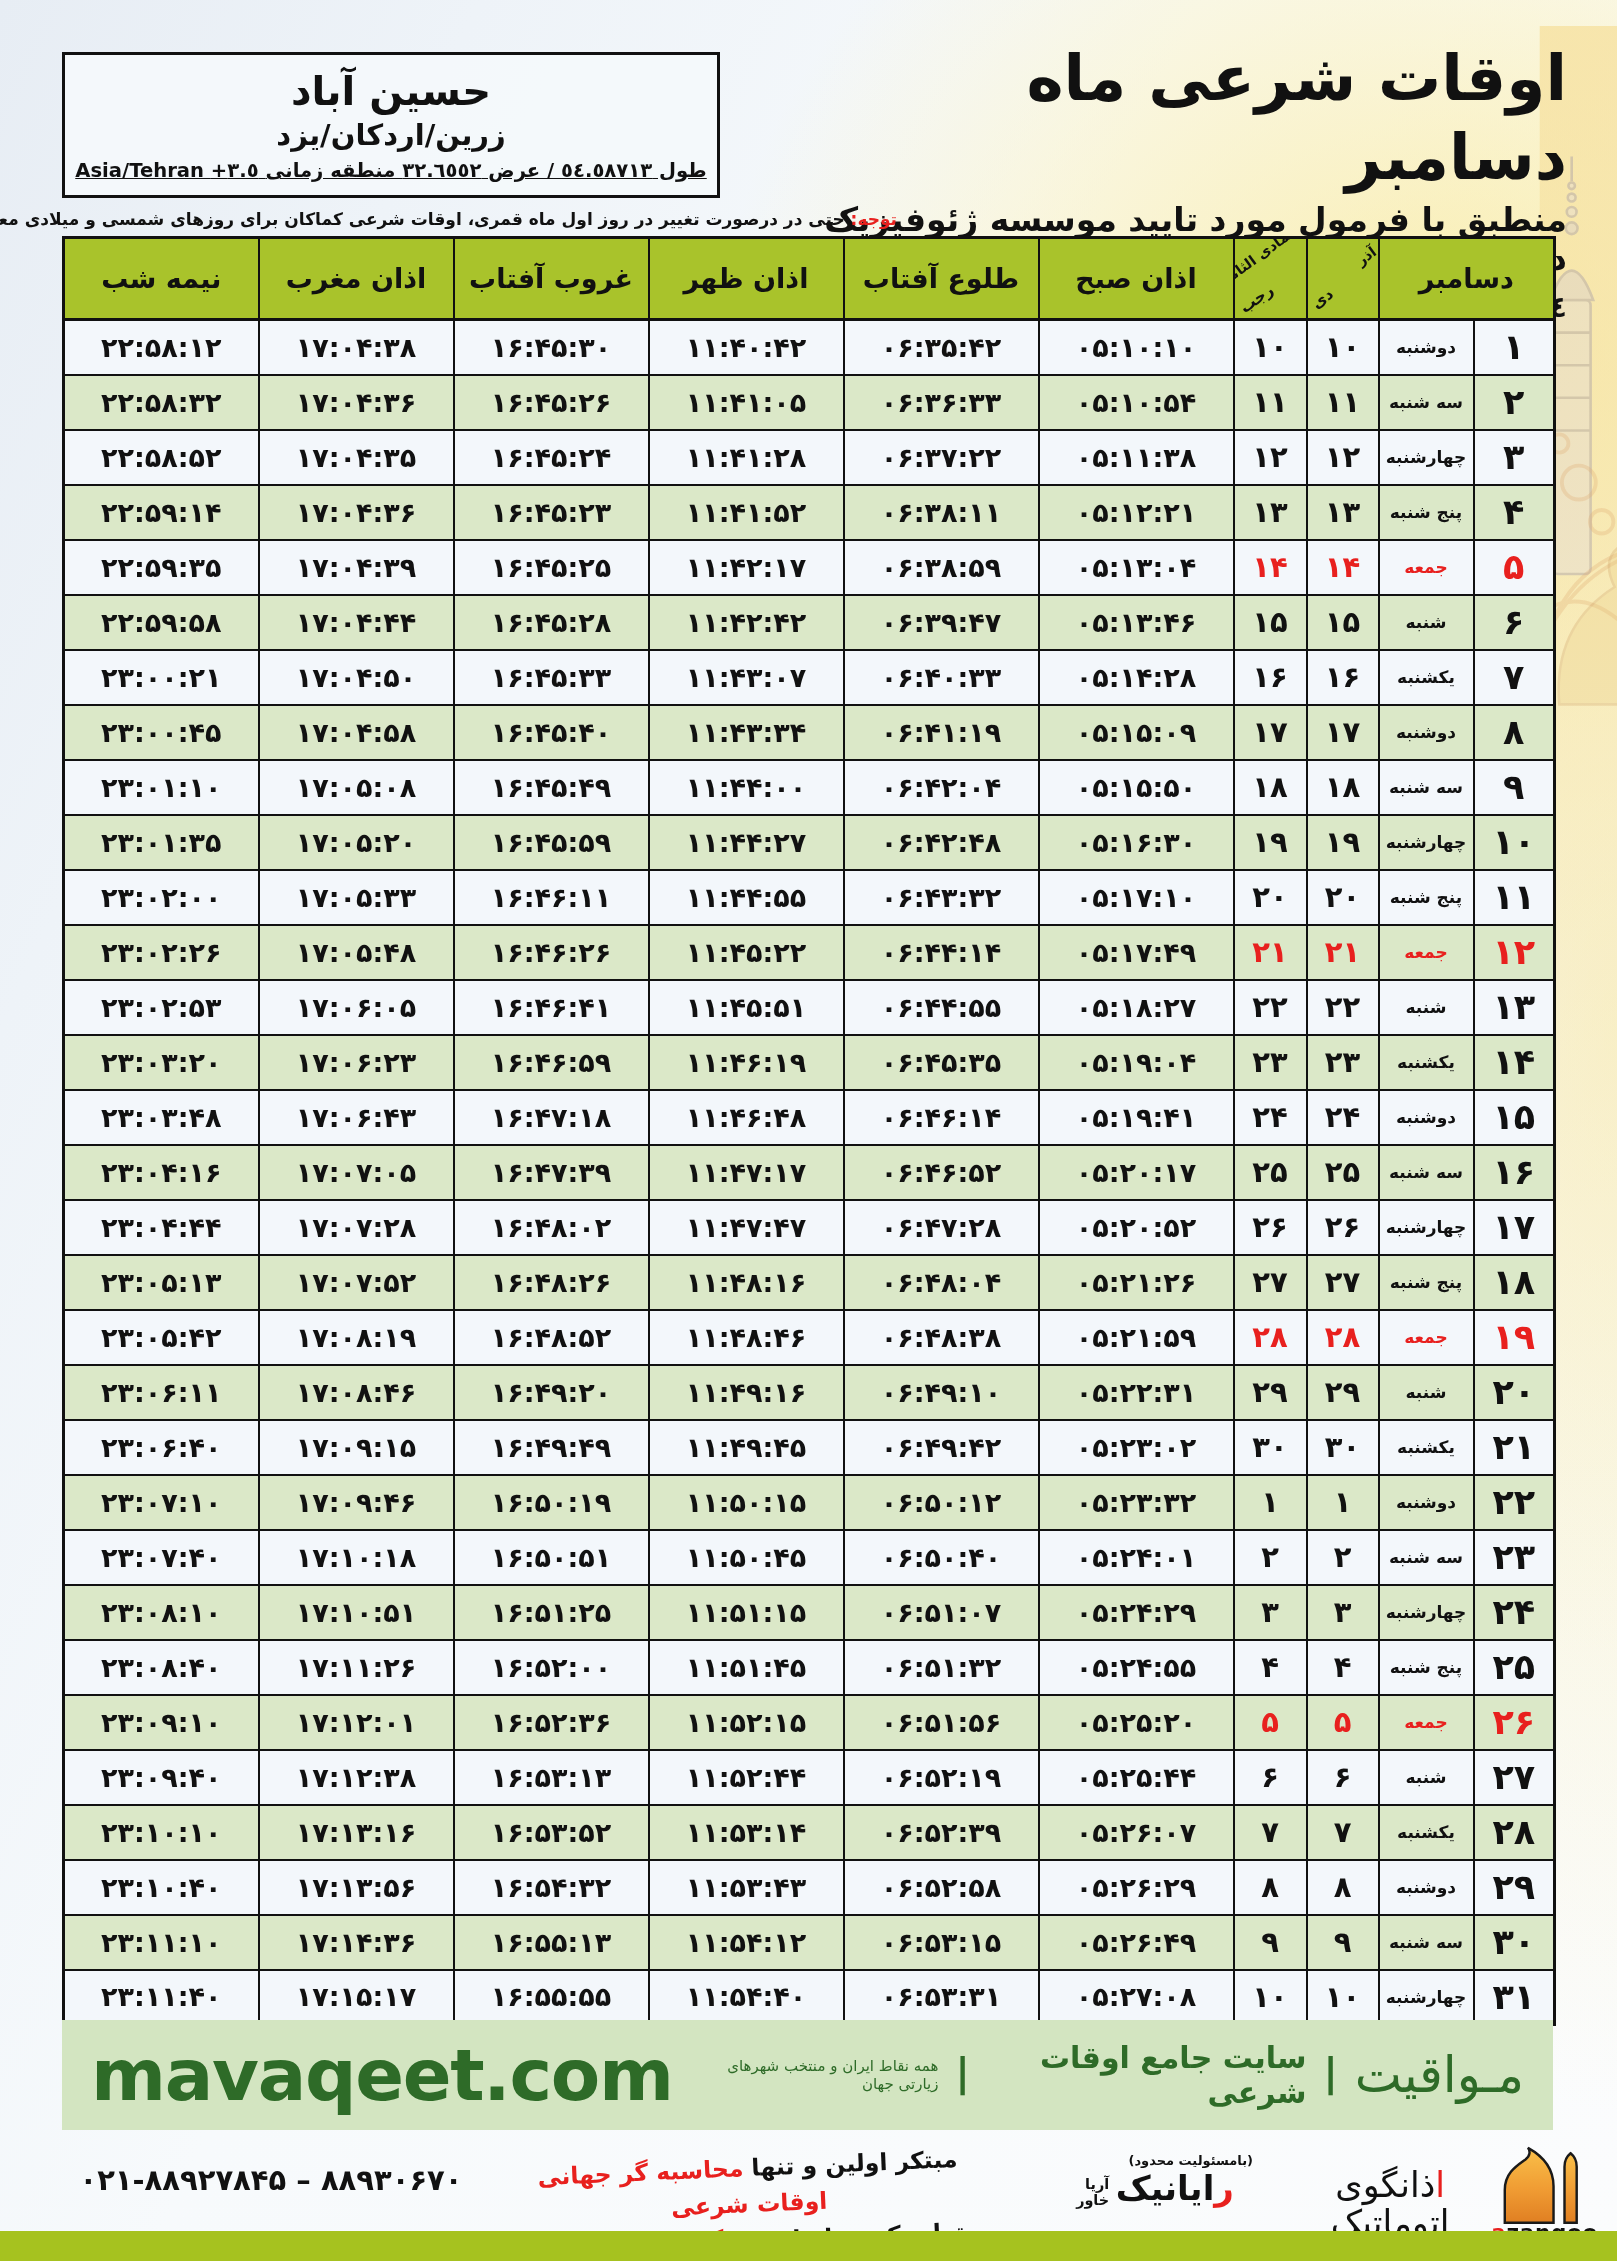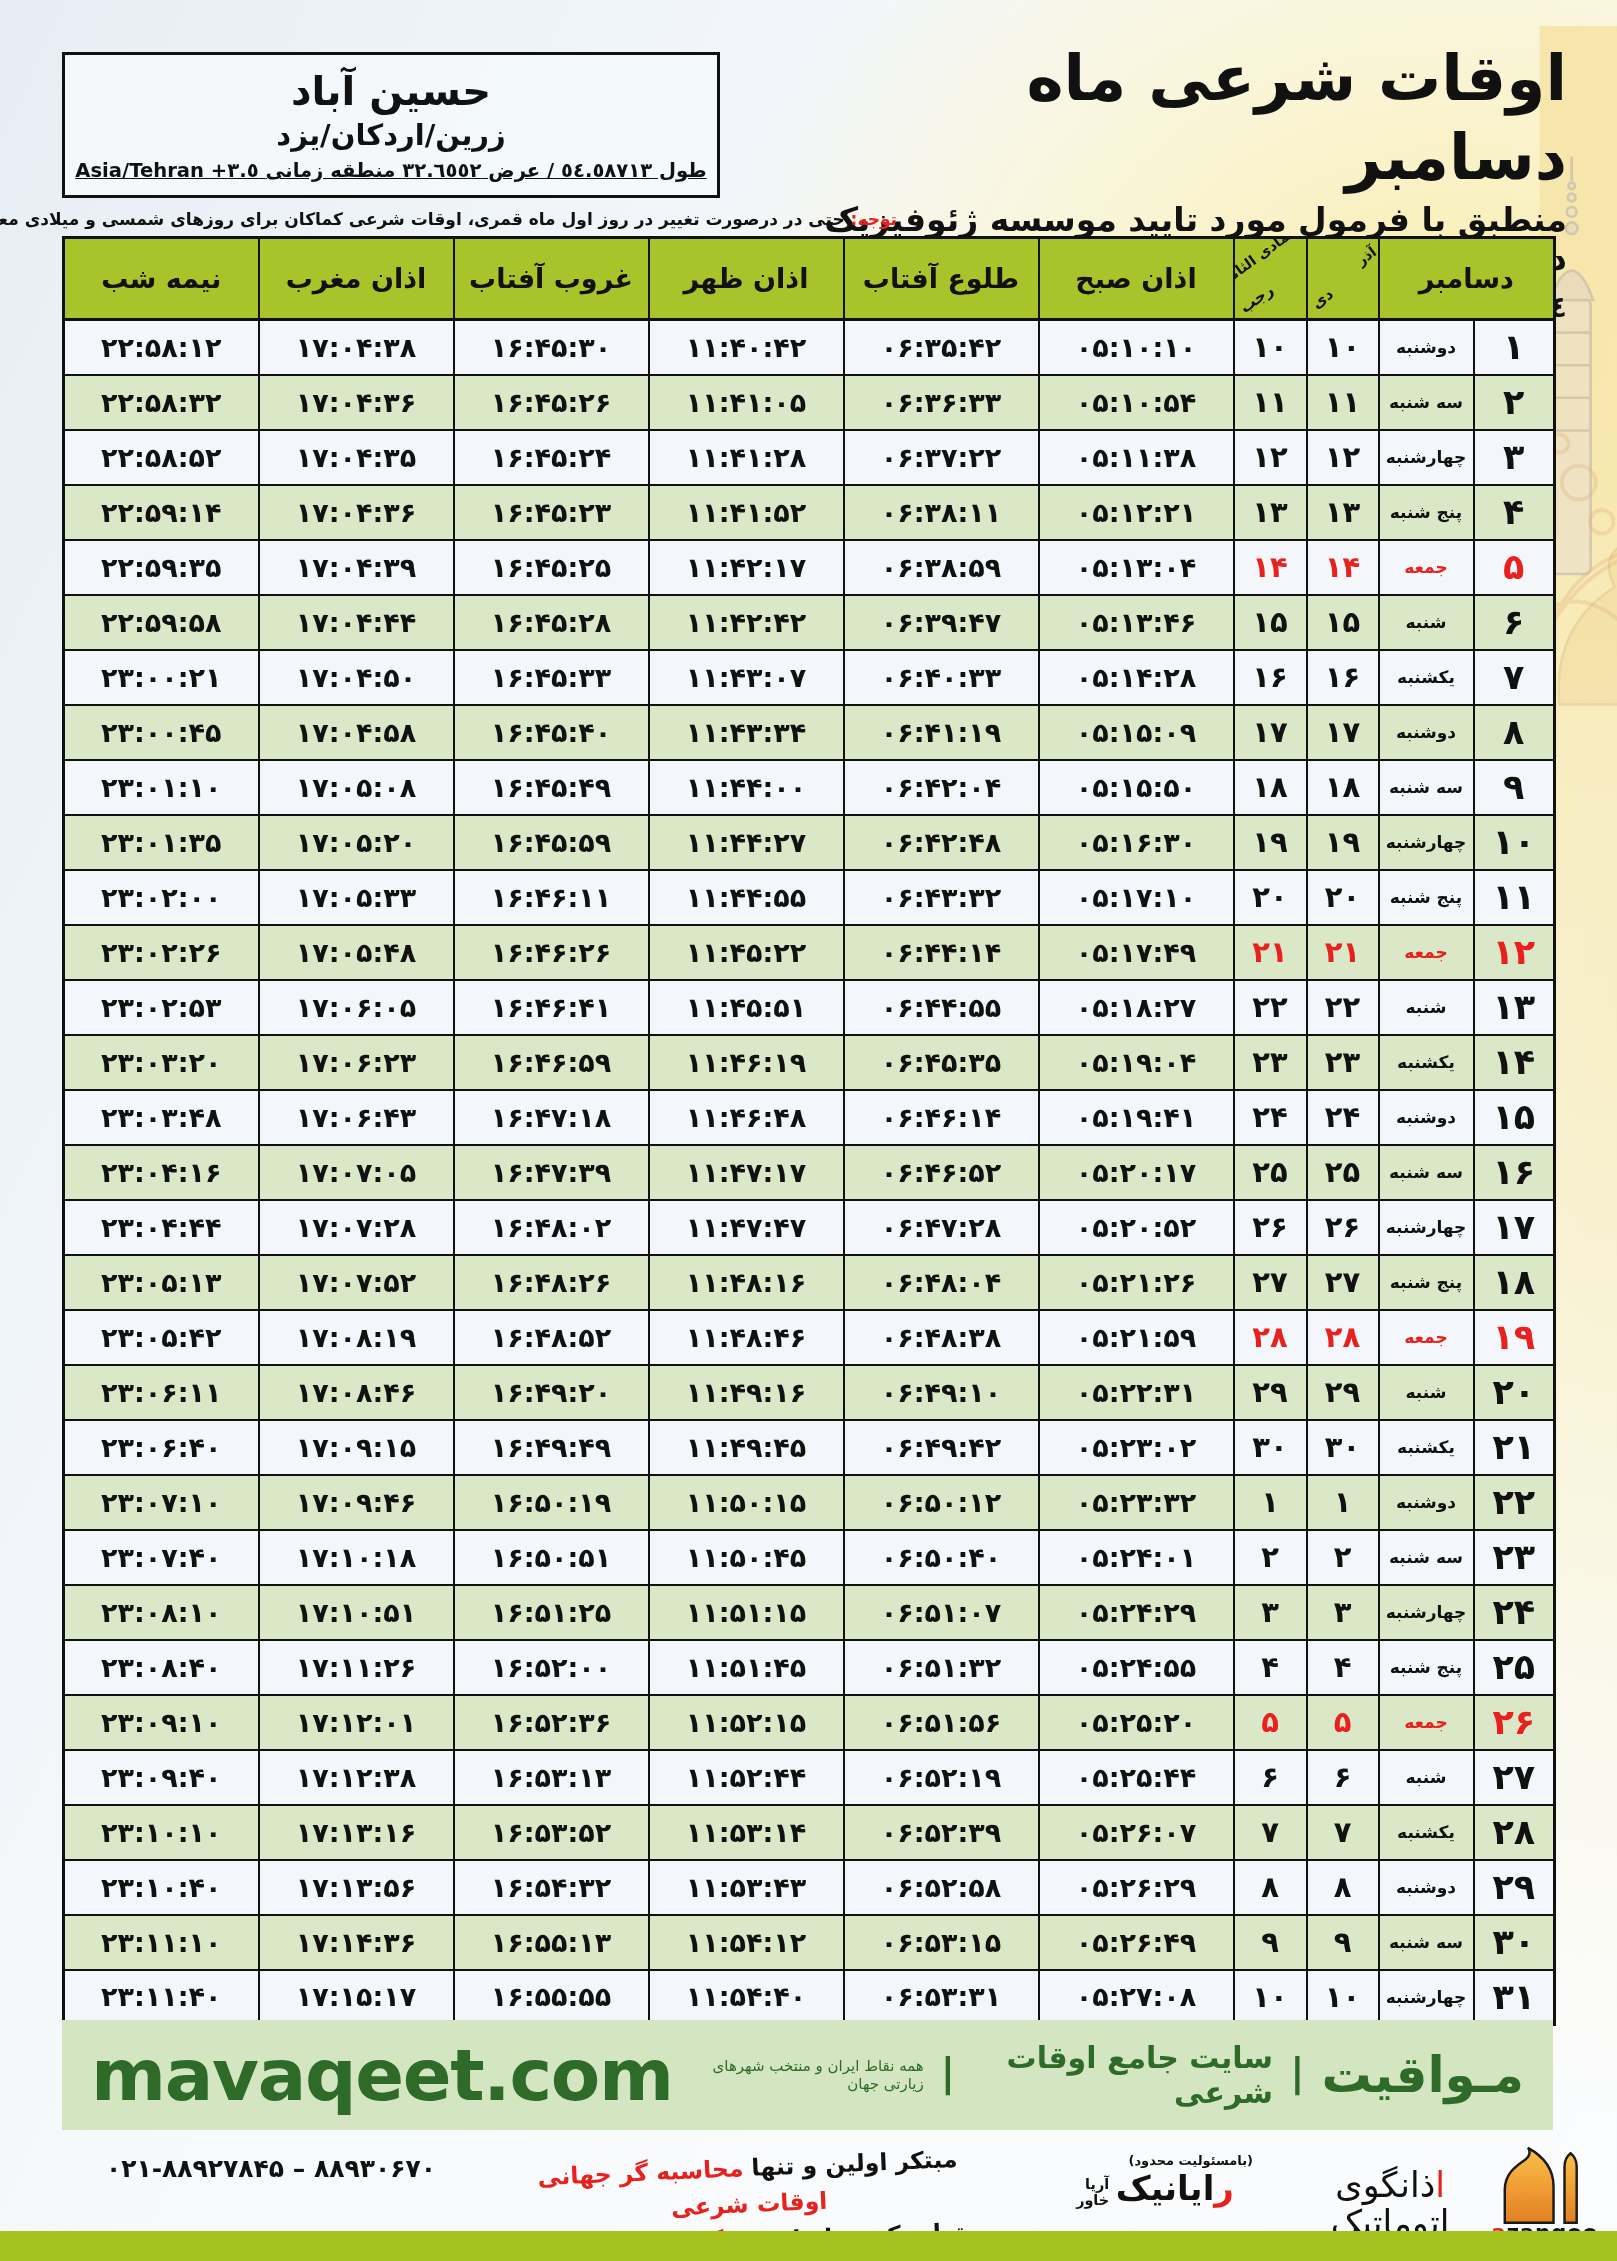--- a/index.html
+++ b/index.html
@@ -75,29 +75,29 @@
   th.split .month-top { position:absolute; top:9px; right:1.3px; font-size:14.4px; transform:rotate(-36deg); transform-origin:center; white-space:nowrap; }
   th.split .month-bottom { position:absolute; bottom:10.4px; left:3.9px; font-size:15.7px; transform:rotate(-36deg); white-space:nowrap; }
 
   
   .mavaqeet-band {
     position:absolute; left:62px; top:2020px; width:1491px; height:110px;
     background:var(--band-light-green,#d3e5c1);
     display:flex; direction:rtl; align-items:center; gap:17px; padding:0 29px;
     color:var(--brand-green,#2e6b28);
   }
-  .brand-name { font-size:50px; font-weight:bold; }
+  .brand-name { font-size:50px; font-weight:normal; }
   .band-divider { font-size:39px; font-weight:bold; padding-bottom:5.2px; }
   .site-description { font-size:30px; font-weight:bold; }
   .site-coverage { font-size:15px; font-weight:normal; }
   .site-domain { font-size:72px; font-weight:bold; margin-right:auto; letter-spacing:-1.3px; }
 
   
   .contact-block { position:absolute; left:62px; top:2154px; width:418px; text-align:center; }
-  .phone-number { font-size:25px; font-weight:bold; direction:ltr; }
+  .phone-number { font-size:29px; font-weight:bold; direction:ltr;margin-top:9px; }
   .website-url { font-family:"DejaVu Serif", serif; font-size:37px; margin-top:1.3px; }
 
   .slogan-block { position:absolute; left:502px; top:2150px; width:496px; direction:rtl; text-align:center;
     font-size:23.5px; font-weight:bold; line-height:1.55; transform:rotate(-2.5deg); }
   .red-text { color:var(--accent-red,#e8201e); }
 
   .rayanik-logo { position:absolute; left:1018px; top:2153px; width:274px; direction:rtl; text-align:right; }
   .rayanik-caption { font-size:13px; font-weight:bold; margin-right:39px; }
   .rayanik-row { display:flex; direction:rtl; justify-content:center; align-items:center; gap:6.5px; }
   .rayanik-wordmark { font-size:34px; font-weight:bold; line-height:1.1; }

